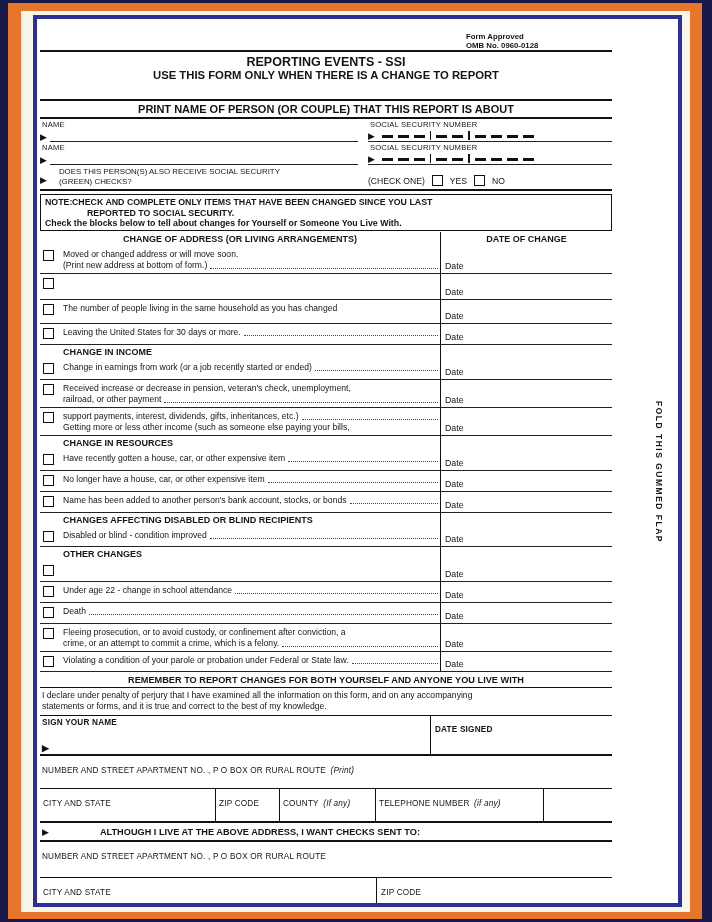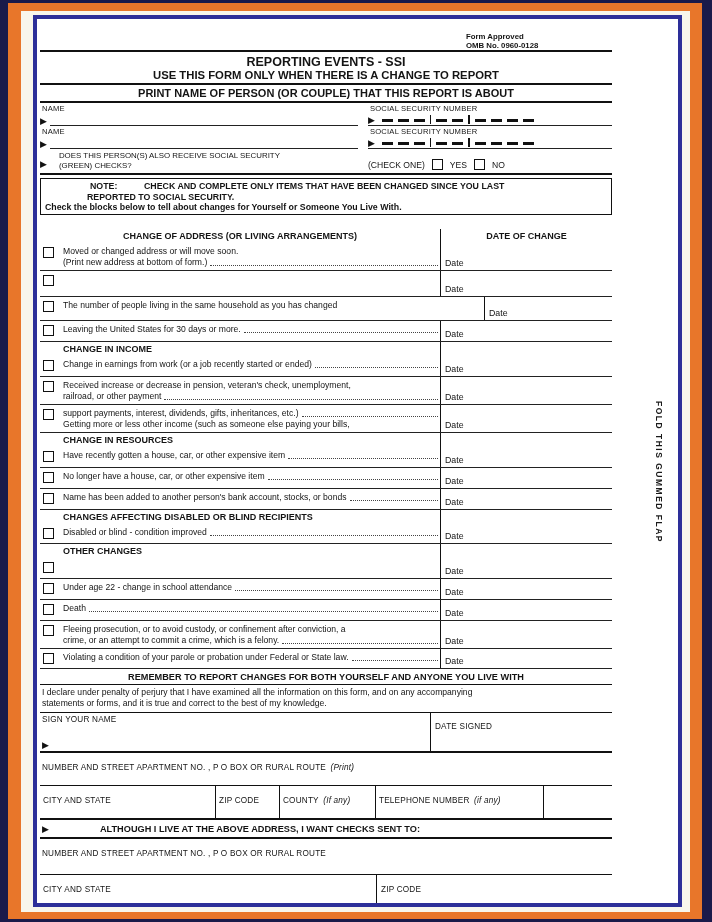--- a/index.html
+++ b/index.html
@@ -17,21 +17,21 @@
 
   .fold {
     position: absolute; right: 14px; top: 368px; height: 170px;
     writing-mode: vertical-rl; text-align: center;
     font-size: 8.5px; font-weight: bold; letter-spacing: 1.5px; color: #1a1a1a;
   }
 
   .approved { width: 112px; margin-left: auto; margin-right: 34px; font-size: 7.8px; font-weight: bold; line-height: 9px; }
   .hr2 { border-bottom: 2px solid #111; }
   .title1 { text-align: center; font-weight: bold; font-size: 12.5px; margin-top: 3px; }
-  .title2 { text-align: center; font-weight: bold; font-size: 11.3px; margin-bottom: 2px; }
+  .title2 { text-align: center; font-weight: bold; font-size: 11.3px; margin-bottom: 18px; }
   .printname { text-align: center; font-weight: bold; font-size: 11px; padding: 2px 0; }
 
   .idrow { display: grid; grid-template-columns: 318px 1fr; }
   .idcol { padding-top: 1px; }
   .idcol .lbl { font-size: 7.6px; padding-left: 2px; letter-spacing: .2px; }
   .writeline { display: flex; align-items: flex-end; height: 13px; }
   .arr { font-size: 9px; line-height: 10px; margin-right: 3px; color: #111; }
   .uline { flex: 1; border-bottom: 1.6px solid #222; height: 100%; }
   .idright { padding-left: 10px; }
   .ssnline { display: flex; align-items: flex-end; height: 13px; border-bottom: 1.6px solid #222; }
@@ -41,45 +41,45 @@
 
   .greenrow { display: grid; grid-template-columns: 318px 1fr; padding: 2px 0 3px 0; }
   .gq { display: flex; }
   .gq .arr { align-self: flex-end; margin-bottom: 1px; }
   .gq .qtxt { font-size: 7.9px; line-height: 9.5px; padding-left: 9px; }
   .checkone { display: flex; align-items: flex-end; gap: 7px; font-size: 8.6px; padding-left: 10px; padding-top: 4px; }
   .cb { width: 11px; height: 11px; border: 1.6px solid #111; background: #fff; flex: none; }
 
   .notebox { border: 1.6px solid #111; margin-top: 3px; padding: 2px 4px 1px 4px; font-weight: bold; }
   .notebox .n1 { font-size: 8.8px; line-height: 10.5px; display: flex; }
-  .notebox .nlabel { width: 54px; flex: none; margin-left: 45px; }
+  .notebox .nlabel { width: 27px; flex: none; }
   .notebox .n2 { font-size: 8.8px; line-height: 10.5px; padding-left: 42px; }
   .notebox .n3 { font-size: 8.8px; line-height: 11px; }
 
-  .table { margin-top: 14px; }
+  .table { margin-top: 1px; }
   .trow { display: grid; grid-template-columns: 400px 1fr; border-bottom: 1.2px solid #222; }
   .trow.nb { border-bottom: none; }
   .tleft { display: flex; gap: 9px; padding: 2px 0 2px 3px; }
   .tleft .cb { margin-top: 2px; }
   .itext { flex: 1; padding-top: 1px; }
   .il { font-size: 8.6px; line-height: 11px; }
   .il.lead { display: flex; }
   .il.lead .dots { flex: 1; border-bottom: 1.7px dotted #444; margin: 0 2px 2px 3px; }
   .tdate { border-left: 1.6px solid #111; display: flex; align-items: flex-end; padding: 0 0 2px 4px; font-size: 8.8px; }
   .thead .tleft { justify-content: center; padding: 2px 0; }
   .thead .tdate { align-items: center; justify-content: center; font-weight: bold; font-size: 9px; padding: 2px 0; }
   .stitle { font-weight: bold; font-size: 9px; }
   .sind { padding-left: 20px; }
   .shead { min-height: 14px; }
-  .r21 { min-height: 21px; } .r24 { min-height: 24px; gap: 44px; } .r26 { min-height: 26px; } .r20 { min-height: 20px; }
+  .r21 { min-height: 21px; } .r24 { min-height: 24px; } .r26 { min-height: 26px; } .r20 { min-height: 20px; }
 
   .remember { text-align: center; font-weight: bold; font-size: 9.2px; padding: 3px 0 2px 0; border-bottom: 1.6px solid #111; }
   .declare { font-size: 8.6px; line-height: 10.5px; padding: 2px 0 4px 2px; border-bottom: 1.6px solid #111; }
 
-  .signrow { display: grid; grid-template-columns: 390px 1fr; border-bottom: 2px solid #111; height: 40px; }
+  .signrow { display: grid; grid-template-columns: 390px 1fr; border-bottom: 2px solid #111; height: 40px; font-weight: bold; }
   .signleft { padding: 2px 0 1px 2px; display: flex; flex-direction: column; justify-content: space-between; }
   .flbl { font-size: 8.2px; letter-spacing: .2px; }
   .signright { border-left: 1.6px solid #111; padding: 2px 0 0 4px; }
 
   .addrrow { height: 33px; padding: 3px 0 0 2px; border-bottom: 1.6px solid #111; }
   .it { font-style: italic; }
 
   .cityrow { display: grid; grid-template-columns: 176px 64px 96px 168px 1fr; height: 34px; }
   .cityrow .cell { padding: 3px 0 0 3px; border-right: 1.6px solid #111; border-bottom: 2px solid #111; }
   .cityrow .cell.last { border-right: 1.6px solid #111; }

